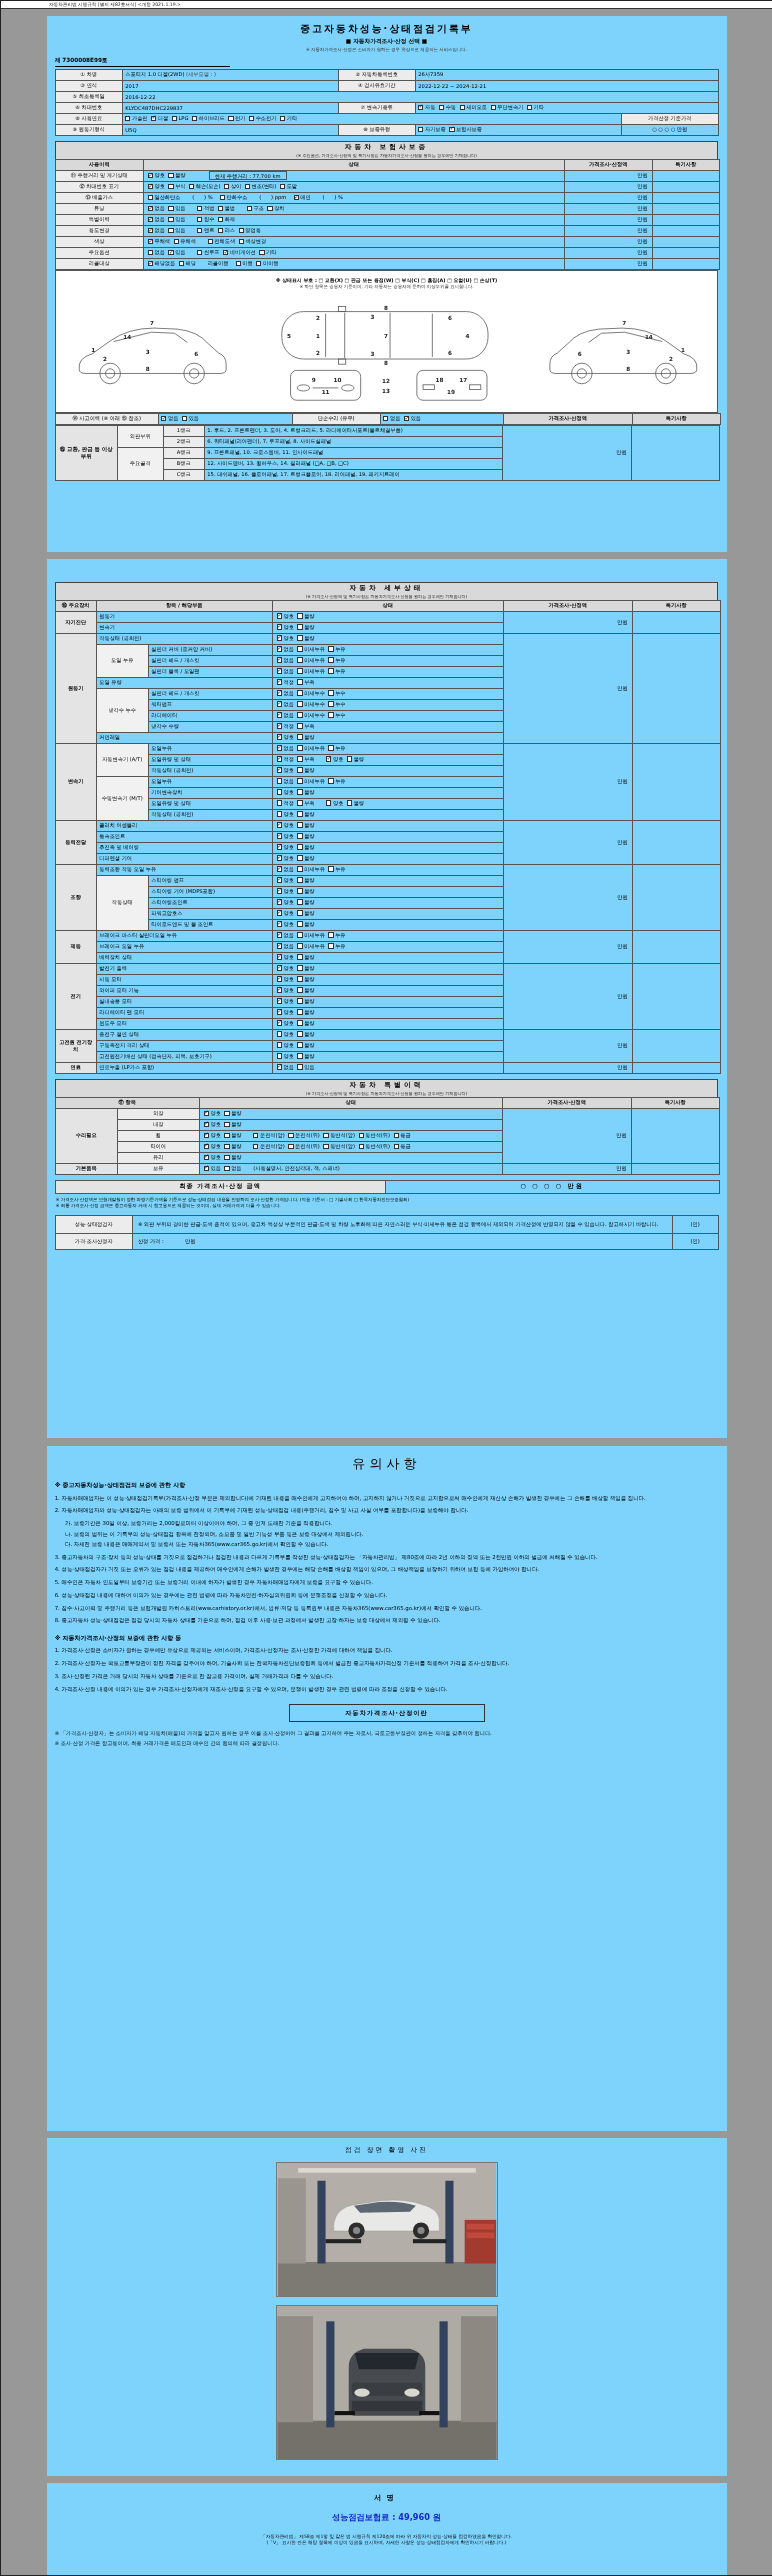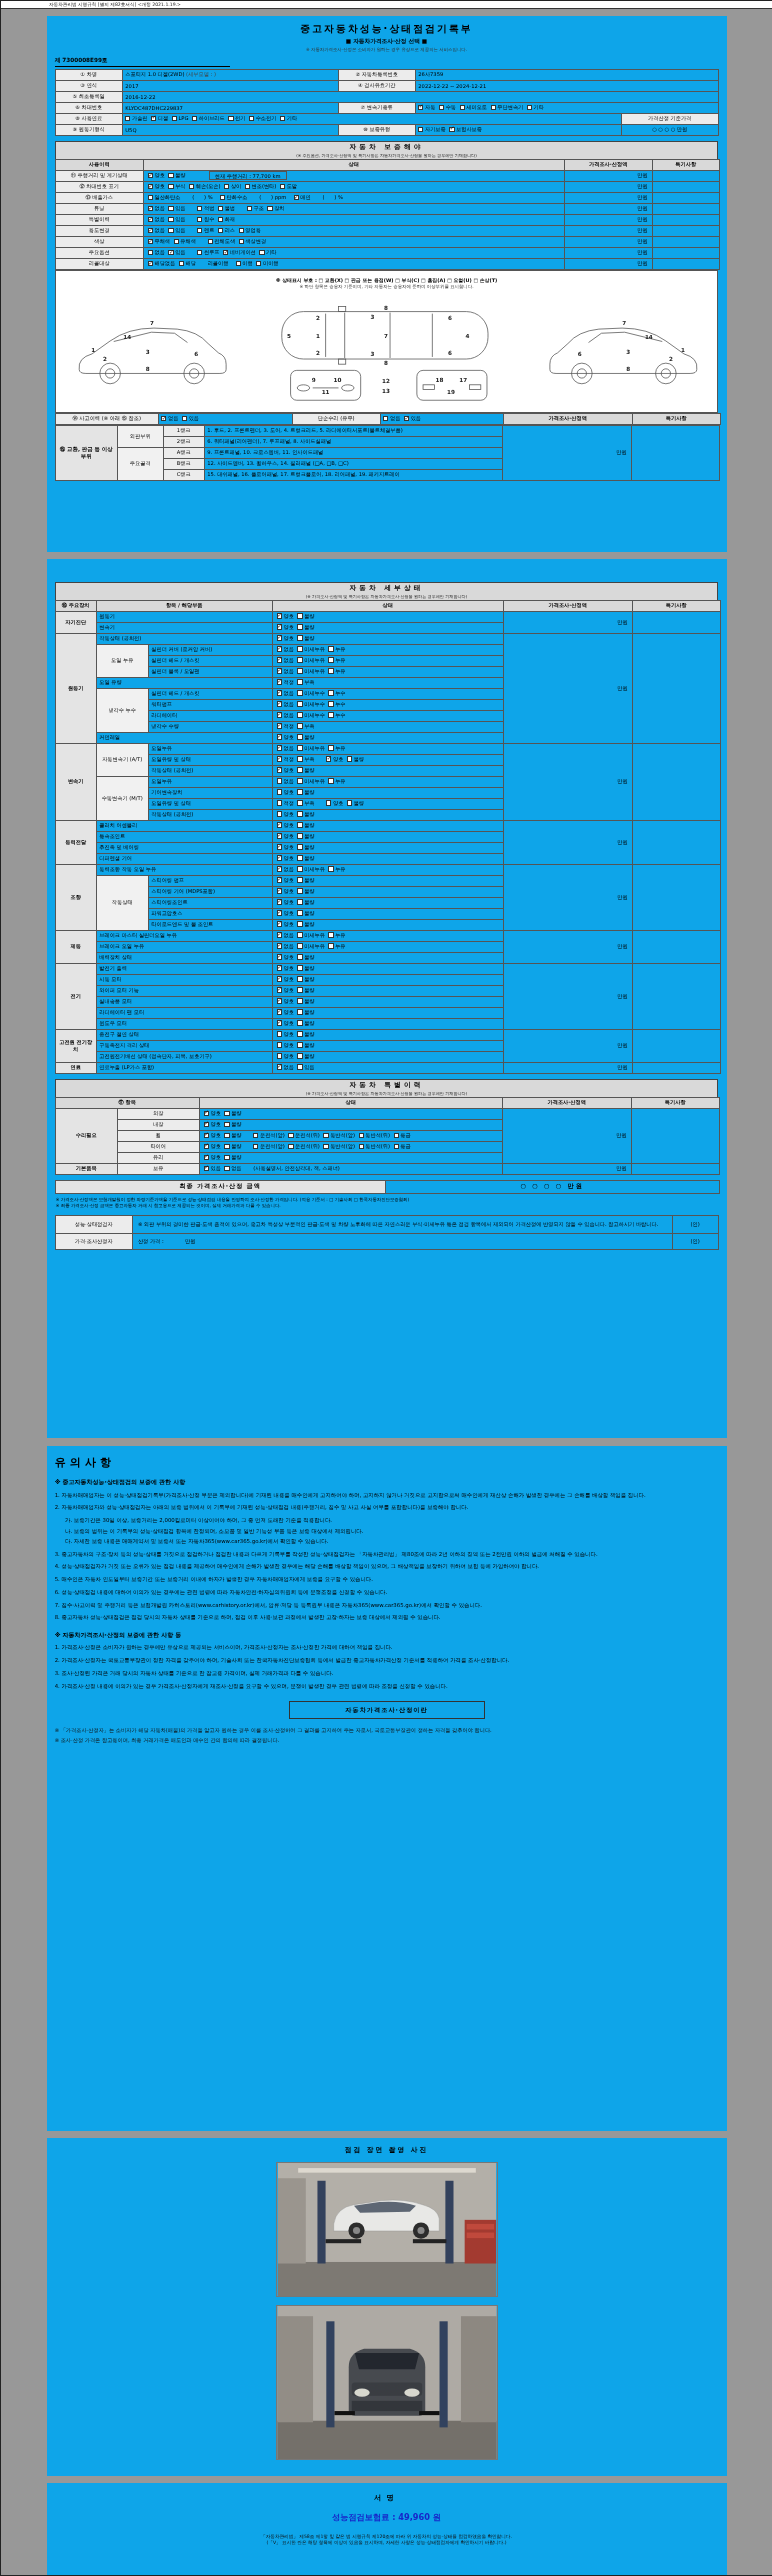--- a/index.html
+++ b/index.html
@@ -1,19 +1,19 @@
 <!DOCTYPE html>
 <html style="font-size:8.2px"><head>
 <meta charset="utf-8">
 <style>
 *{box-sizing:border-box;margin:0;padding:0}
 body{width:773px;height:2576px;background:#989898;font-family:"DejaVu Sans","Liberation Sans",sans-serif;color:#000}
 .doc{width:773px;height:2576px;border:0.5px solid #222;background:#989898;overflow:hidden}
 .topstrip{background:#fff;border-bottom:0.5px solid #333;font-size:4.6px;padding:1px 5.2px 1px 48px;color:#222}
-.panel{width:680px;margin:7.2px auto 0;background:#0ea5e9;padding:5.2px 8.2px 7.2px}
+.panel{width:680px;margin:7.2px auto 0;background:#7dd3fc;padding:5.2px 8.2px 7.2px}
 .p1{min-height:536px}.p2{min-height:879px}.p3{min-height:685px}.p4{min-height:319px}.p5{min-height:109px}
 .doc-title{text-align:center;font-size:9.8px;font-weight:bold;letter-spacing:2.1px;margin-top:2.1px}
 .doc-sub{text-align:center;font-size:5.7px;font-weight:bold;margin-top:1.5px}
 .doc-subnote{text-align:center;font-size:4.4px;color:#333;margin-top:1px}
 .doc-no{font-size:5.7px;font-weight:bold;margin:5.2px 0 2.1px;border-bottom:0.5px solid #000;display:inline-block;min-width:175px;padding-bottom:0.5px}
 .sec-bar{border:0.5px solid #444;border-bottom:none;background:#d9d9d9;text-align:center;padding:1.5px 0 1px;margin-top:5.2px}
 .sec-bar .t{font-size:6.7px;font-weight:bold;letter-spacing:3.1px}
 .sec-bar .n{font-size:4.1px;color:#222;margin-top:0.5px}
 table.form{border-collapse:collapse;width:100%;table-layout:fixed}
 .form td,.form th{border:0.5px solid #555;font-size:5.2px;padding:1.5px 2.6px;vertical-align:middle;word-break:break-all}
@@ -30,27 +30,27 @@
 .cb.on:after{content:"✓";position:absolute;left:-0.5px;top:-2.1px;font-size:5.7px;font-weight:bold}
 .seg{margin-right:7.2px}
 .mini-box{border:0.5px solid #555;padding:0.5px 5.2px;margin-left:11.3px}
 .legend{font-size:4.9px;margin:4.1px 1px 1px;font-weight:bold}
 .legend2{font-size:4.4px;color:#333;margin:0 1px 2.6px}
 .diagram-wrap{border:0.5px solid #555;padding:2.1px 0;text-align:center;background:#fff}
 .dnum{font-size:11px;font-weight:bold;fill:#222;text-anchor:middle;font-family:"DejaVu Sans",sans-serif}
 .fp-notes{font-size:4.4px;margin:2.6px 1px 5.2px;line-height:1.55}
 td.fp-label{background:#e4e4e4;font-weight:bold;text-align:center;font-size:6.2px;letter-spacing:1px}
 td.fp-value{text-align:center;font-size:6.2px;font-weight:bold;letter-spacing:2.1px}
-.nt-title{font-size:11px;font-weight:bold;letter-spacing:4.1px;margin:4.1px 0 7.2px}
+.nt-title{text-align:center;font-size:13px;font-weight:normal;letter-spacing:4.1px;margin:4.1px 0 7.2px}
 .nt-h{font-size:6px;font-weight:bold;margin:8.2px 0 3.1px}
 .nt-p{font-size:5.4px;line-height:1.7;margin:3.6px 0;text-align:justify}
 .nt-s{font-size:5.4px;line-height:1.65;margin:1.5px 0 1.5px 10.3px}
 .nt-box{width:196px;margin:10.3px auto 6.2px;border:0.8px solid #333;text-align:center;font-weight:bold;font-size:6.2px;padding:3.6px 0;letter-spacing:1px}
 .nt-n{font-size:5.2px;line-height:1.65;margin:2.1px 0;color:#111}
-.ph-title{text-align:center;font-weight:bold;font-size:6.7px;letter-spacing:2.1px;margin:3.1px 0 7.2px}
+.ph-title{text-align:center;font-weight:normal;font-size:6.7px;letter-spacing:2.1px;margin:3.1px 0 7.2px}
 .photo{display:block;margin:0 auto 8.2px;border:0.5px solid #777}
 .sign-title{text-align:center;font-weight:bold;font-size:7.2px;letter-spacing:5.2px;margin:5.2px 0 3.1px}
 .fee{text-align:center;color:#1726c9;font-weight:bold;font-size:8.2px;margin:8.2px 0 11.3px}
 .sign-line{text-align:center;font-size:4.6px;margin:1.5px 0;color:#111}
 .dim{color:#444}
 </style>
 </head>
 <body>
 
 <div class="doc">
@@ -102,21 +102,21 @@
         <td class="lbl">⑨ 원동기형식</td>
         <td>U5Q</td>
         <td class="lbl">⑩ 보증유형</td>
         <td id="warranty-opts"><span class="checks"><span class="opt"><span class="cb"></span>자기보증</span><span class="opt"><span class="cb on"></span>보험사보증</span></span></td>
         <td style="text-align:center">○ ○ ○ ○ 만원</td>
       </tr>
     </tbody>
       </table>
 
     <div class="sec-bar">
-      <div class="t">자동차 보증해야</div>
+      <div class="t">자동차 보험사보증</div>
       <div class="n">(※ 주요옵션, 가격조사·산정액 및 특기사항은 자동차가격조사·산정을 원하는 경우에만 기재합니다)</div>
     </div>
     <table class="form">
       <colgroup>
           <col style="width:88px">
           <col style="width:421px">
           <col style="width:88px">
           <col style="width:67px">
         </colgroup>
       <tbody>

